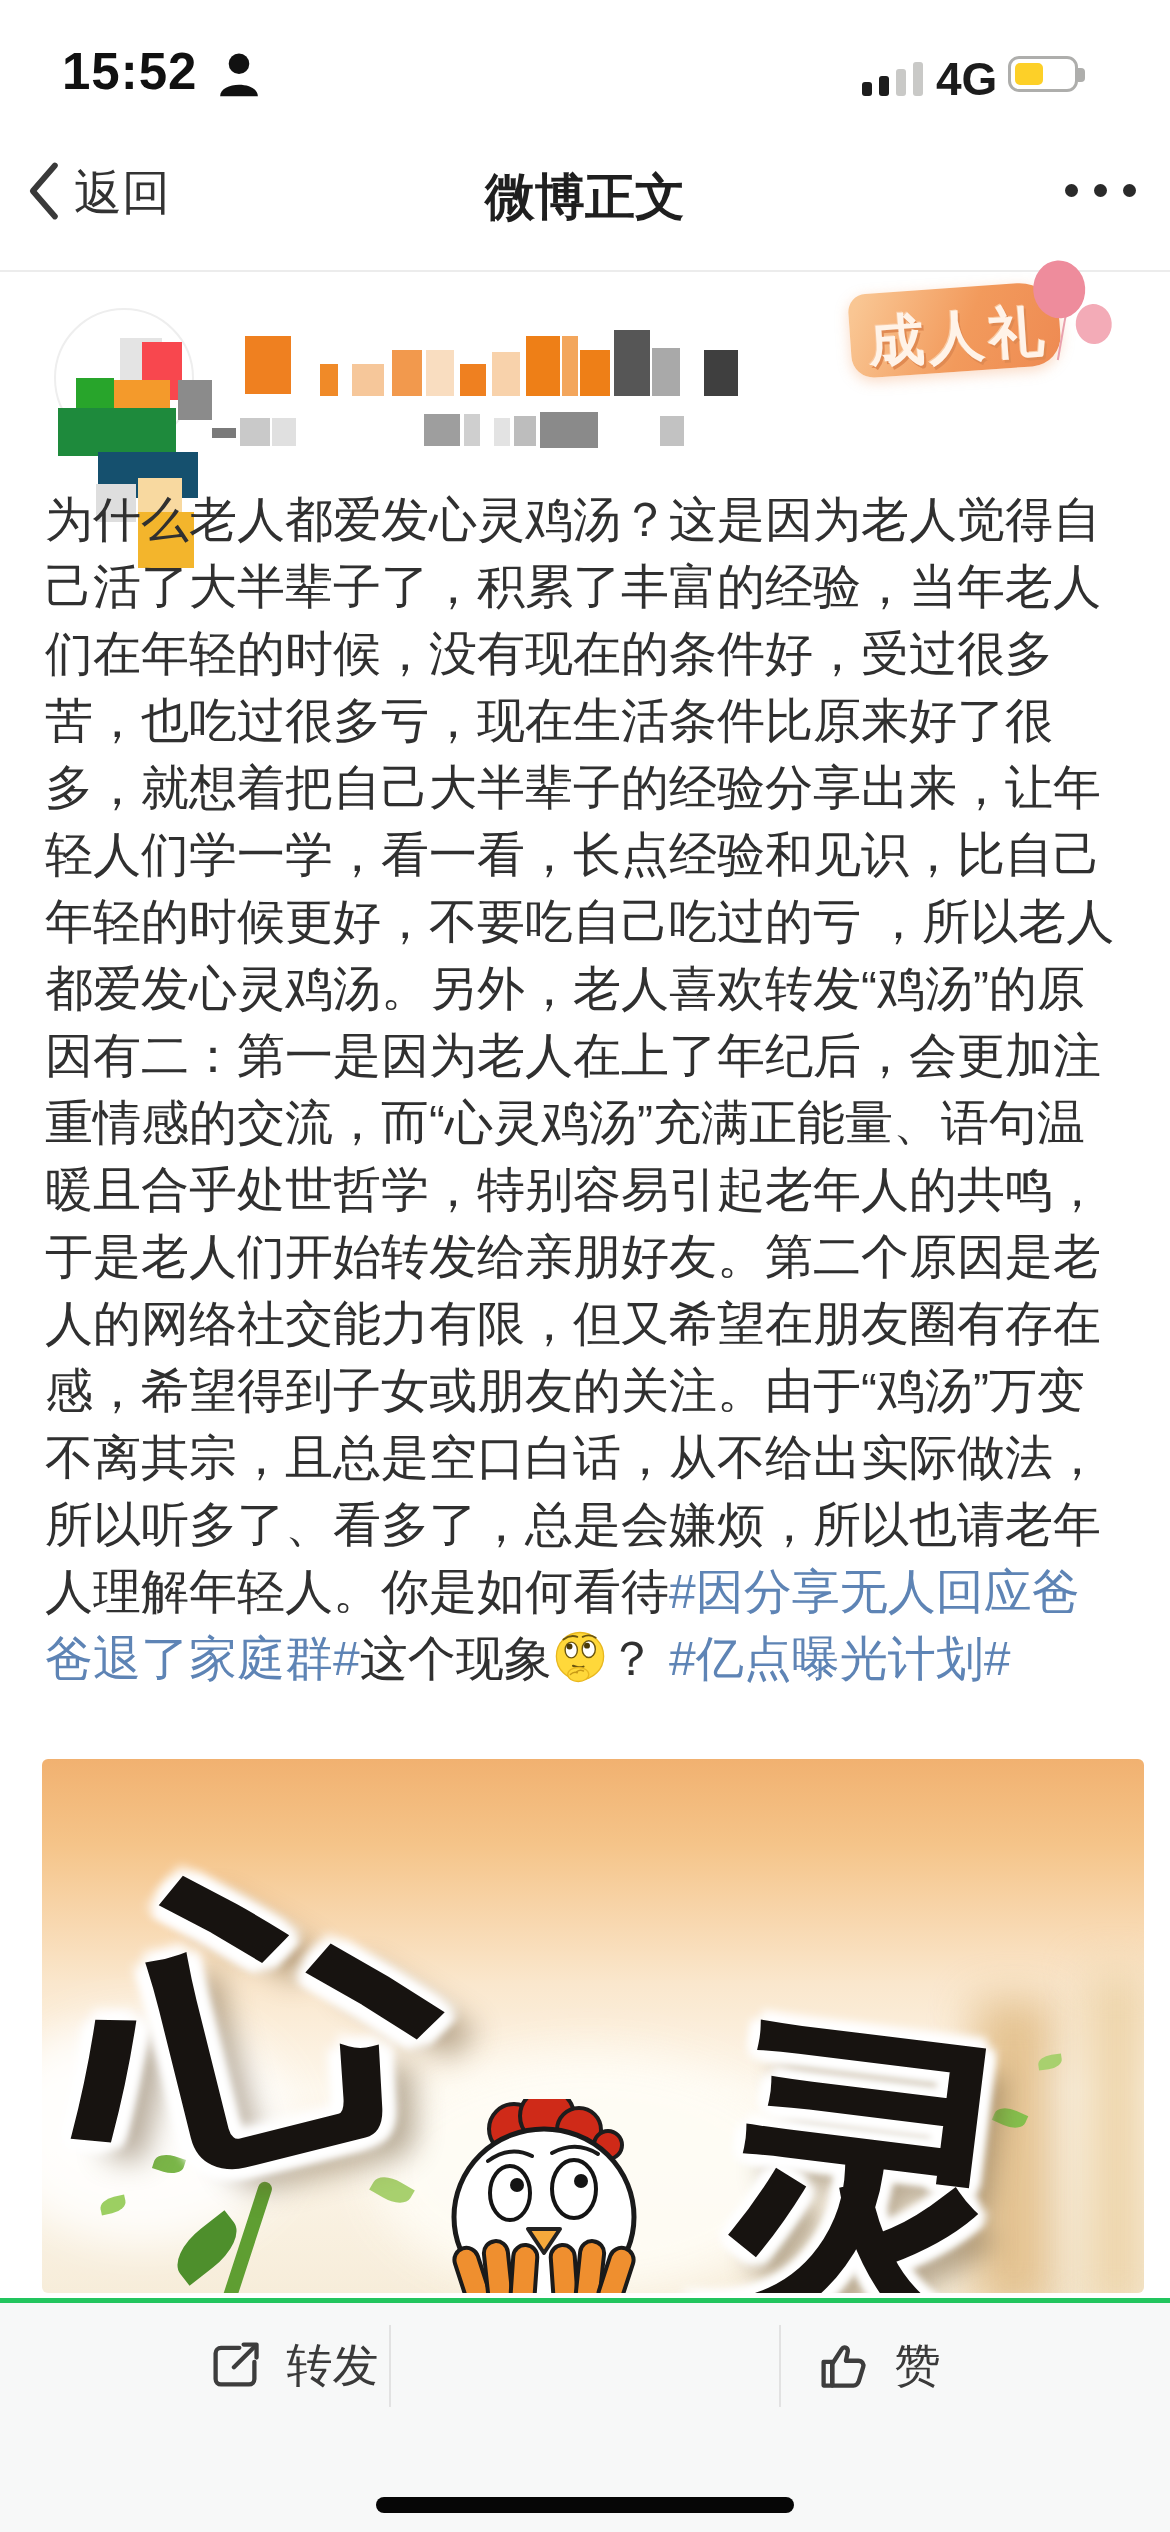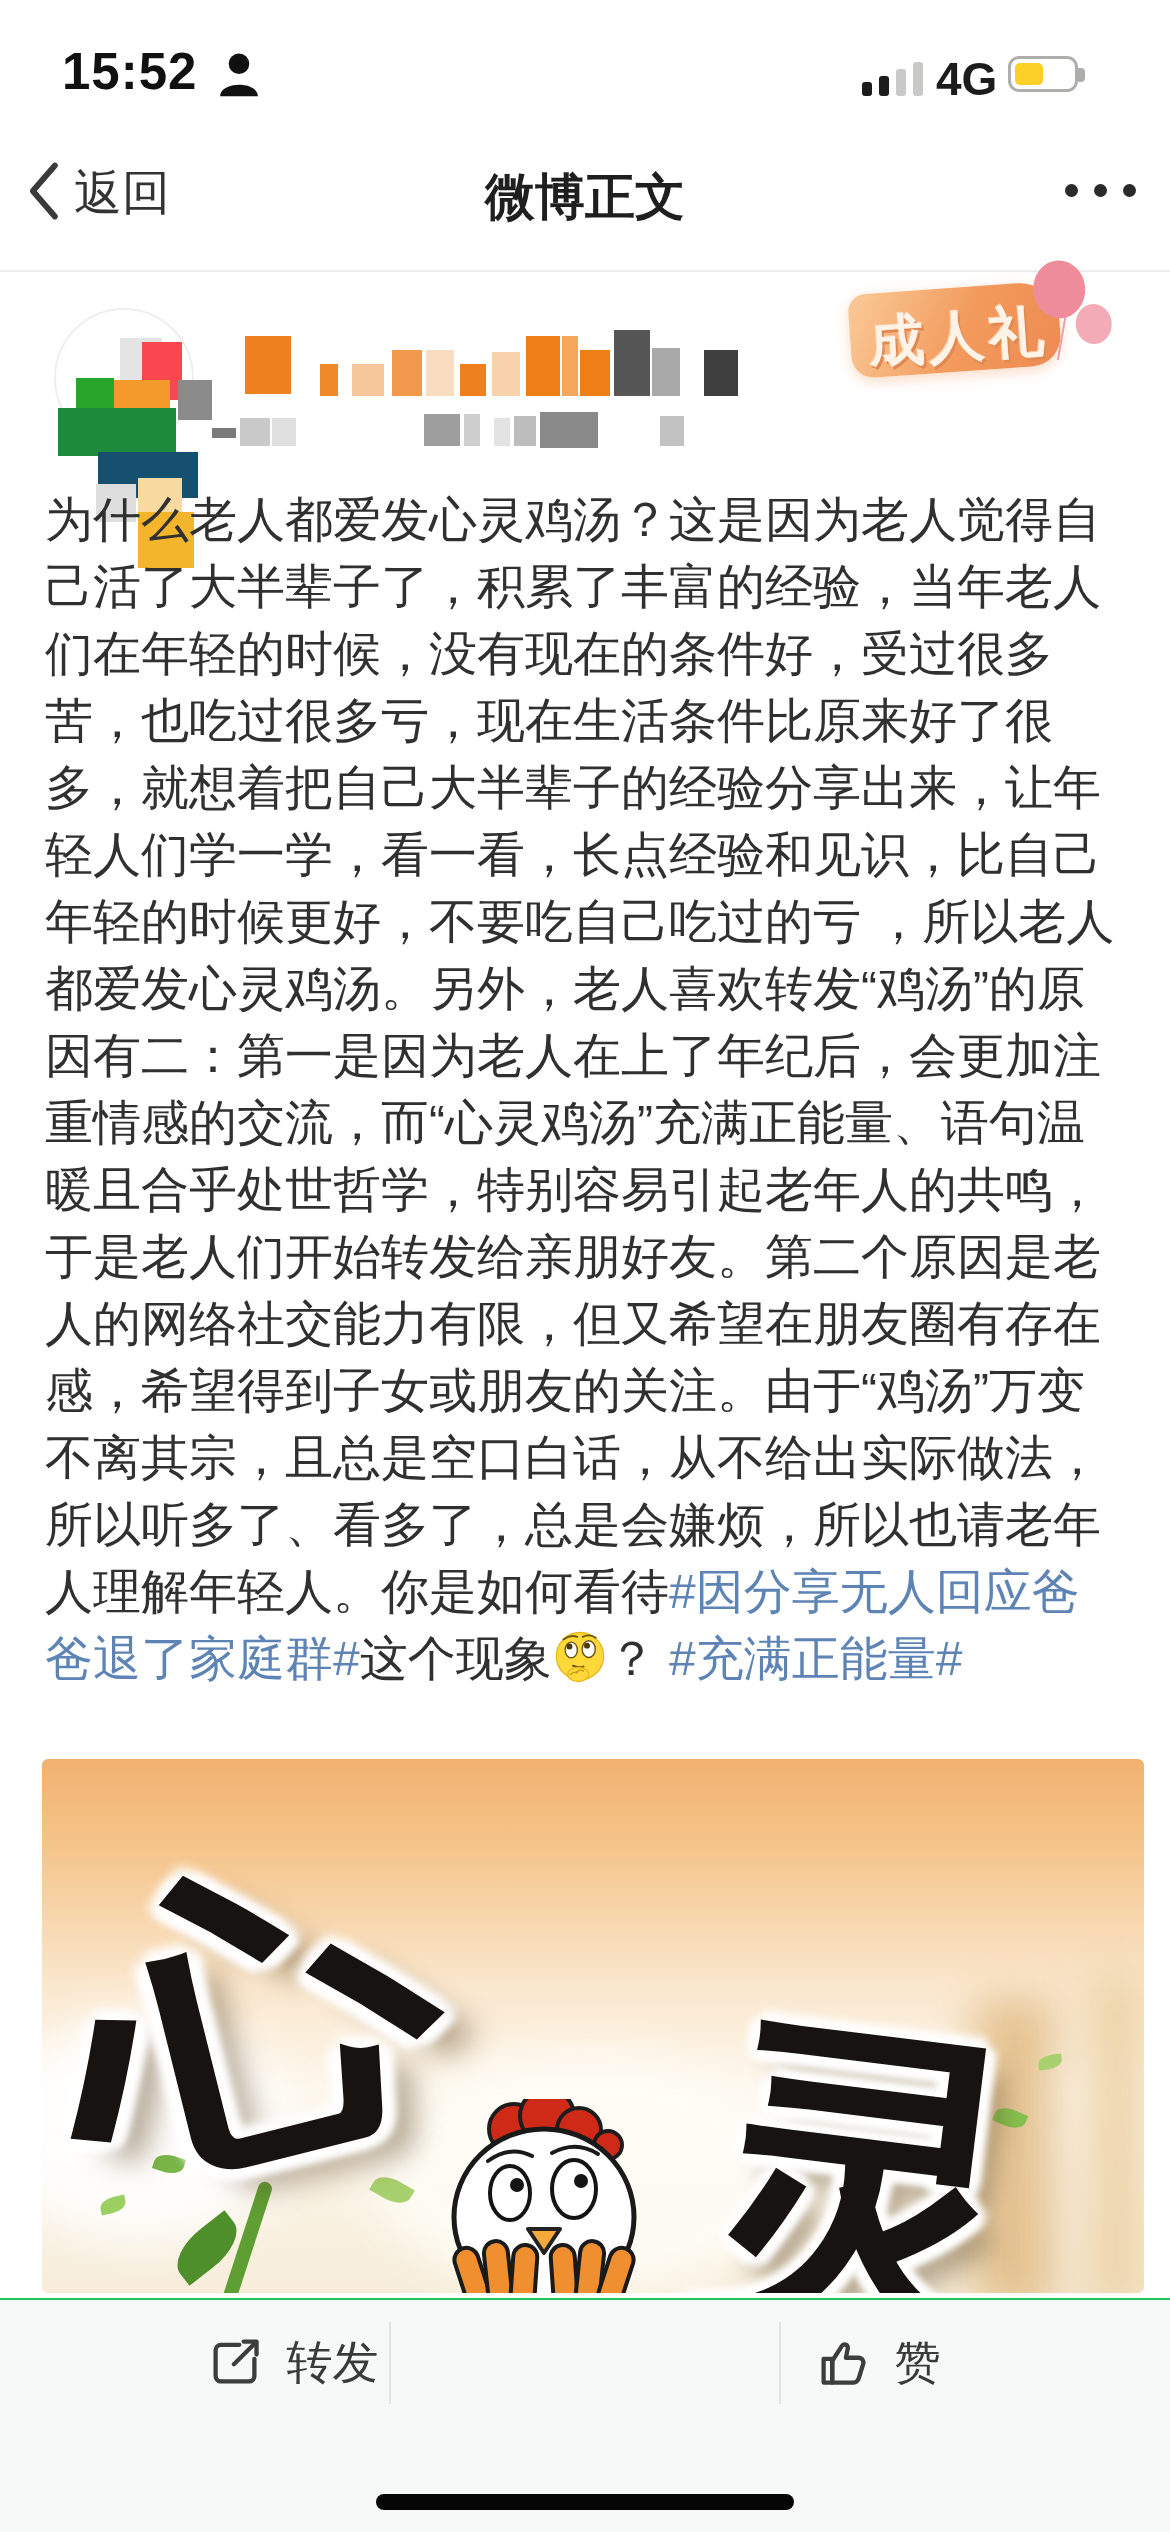--- a/index.html
+++ b/index.html
@@ -56,21 +56,21 @@
   .pi-white2 { left:30%; top:55%; width:430px; height:240px; background:#fffdf6; opacity:.9; border-radius:50%; }
   .calli { position:absolute; font-weight:900; color:#171310; font-family:"DejaVu Serif","Liberation Serif",serif;
     text-shadow: 0 0 14px #fff, 10px 0 10px #fff, -10px 0 10px #fff, 0 10px 10px #fff, 0 -10px 10px #fff,
                  8px 8px 8px #fff, -8px 8px 8px #fff, 22px 26px 26px rgba(95,70,35,.45); }
   .calli-left  { left:58px;  top:64px;  font-size:300px; transform:rotate(-14deg) scaleX(1.25); transform-origin:center; }
   .calli-right { left:660px; top:206px; font-size:330px; transform:rotate(7deg); }
   .leaf { position:absolute; background:#8cc152; border-radius:60% 0 60% 0; }
   .sprig { position:absolute; left:198px; top:420px; width:14px; height:130px; background:#5f9e32; border-radius:10px; transform:rotate(18deg); }
   .chicken { position:absolute; left:360px; top:340px; }
   
-  .footer { position:absolute; left:0; top:2298px; width:1170px; height:234px; background:#f7f8f8; border-top:2px solid #22c55e;padding-left:24px; }
+  .footer { position:absolute; left:0; top:2298px; width:1170px; height:234px; background:#f7f8f8; border-top:5px solid #22c55e;padding-left:24px; }
   .toolbar { position:absolute; left:0; top:0; width:1170px; height:126px; display:flex; }
   .tool-item { flex:1; display:flex; align-items:center; justify-content:center; gap:24px; }
   .tool-label { font-size:46px; color:#3a3a3a; }
   .tb-div { position:absolute; top:22px; width:2px; height:82px; background:#e2e2e2; }
   .home-indicator { position:absolute; left:50%; transform:translateX(-50%); top:194px; width:418px; height:16px; border-radius:9px; background:#060606; }
 </style>
 </head>
 <body>
 
 <div class="status-bar">
@@ -169,21 +169,21 @@
       <ellipse cx="22" cy="24" rx="7" ry="9" fill="#fff" stroke="#6a5510" stroke-width="1.6"></ellipse>
       <ellipse cx="42" cy="23" rx="7.5" ry="9.5" fill="#fff" stroke="#6a5510" stroke-width="1.6"></ellipse>
       <circle cx="20" cy="20" r="3.4" fill="#4a3a08"></circle>
       <circle cx="40" cy="19" r="3.4" fill="#4a3a08"></circle>
       <path d="M13 12 q8-6 16-3" fill="none" stroke="#6a5510" stroke-width="2" stroke-linecap="round"></path>
       <path d="M35 9 q8-4 15 1" fill="none" stroke="#6a5510" stroke-width="2" stroke-linecap="round"></path>
       <path d="M24 42 q6 3 12 1" fill="none" stroke="#6a5510" stroke-width="2.4" stroke-linecap="round"></path>
       <ellipse cx="30" cy="52" rx="12" ry="8" fill="#ffd83a" stroke="#e8b71e" stroke-width="1.5"></ellipse>
       <path d="M21 52 q4-4 8-2 M28 49 q4-3 8-1" fill="none" stroke="#c99a16" stroke-width="1.6" stroke-linecap="round"></path>
     </svg>
-  </span><span>？ </span><span class="hashtag">#充满正能量#</span>
+  </span><span>？ </span><span class="hashtag">#亿点曝光计划#</span>
 </div>
 
 <div class="post-image">
   <div class="pi-blob pi-bamboo1"></div>
   <div class="pi-blob pi-bamboo2"></div>
   <div class="pi-blob pi-white1"></div>
   <div class="pi-blob pi-white2"></div>
   <div class="leaf" style="left:140px;top:330px;width:36px;height:20px;transform:rotate(-28deg);"></div>
   <div class="leaf" style="left:112px;top:396px;width:30px;height:18px;background:#7ab648;transform:rotate(18deg);"></div>
   <div class="leaf" style="left:58px;top:438px;width:26px;height:16px;background:#9ccf62;transform:rotate(-12deg);"></div>

